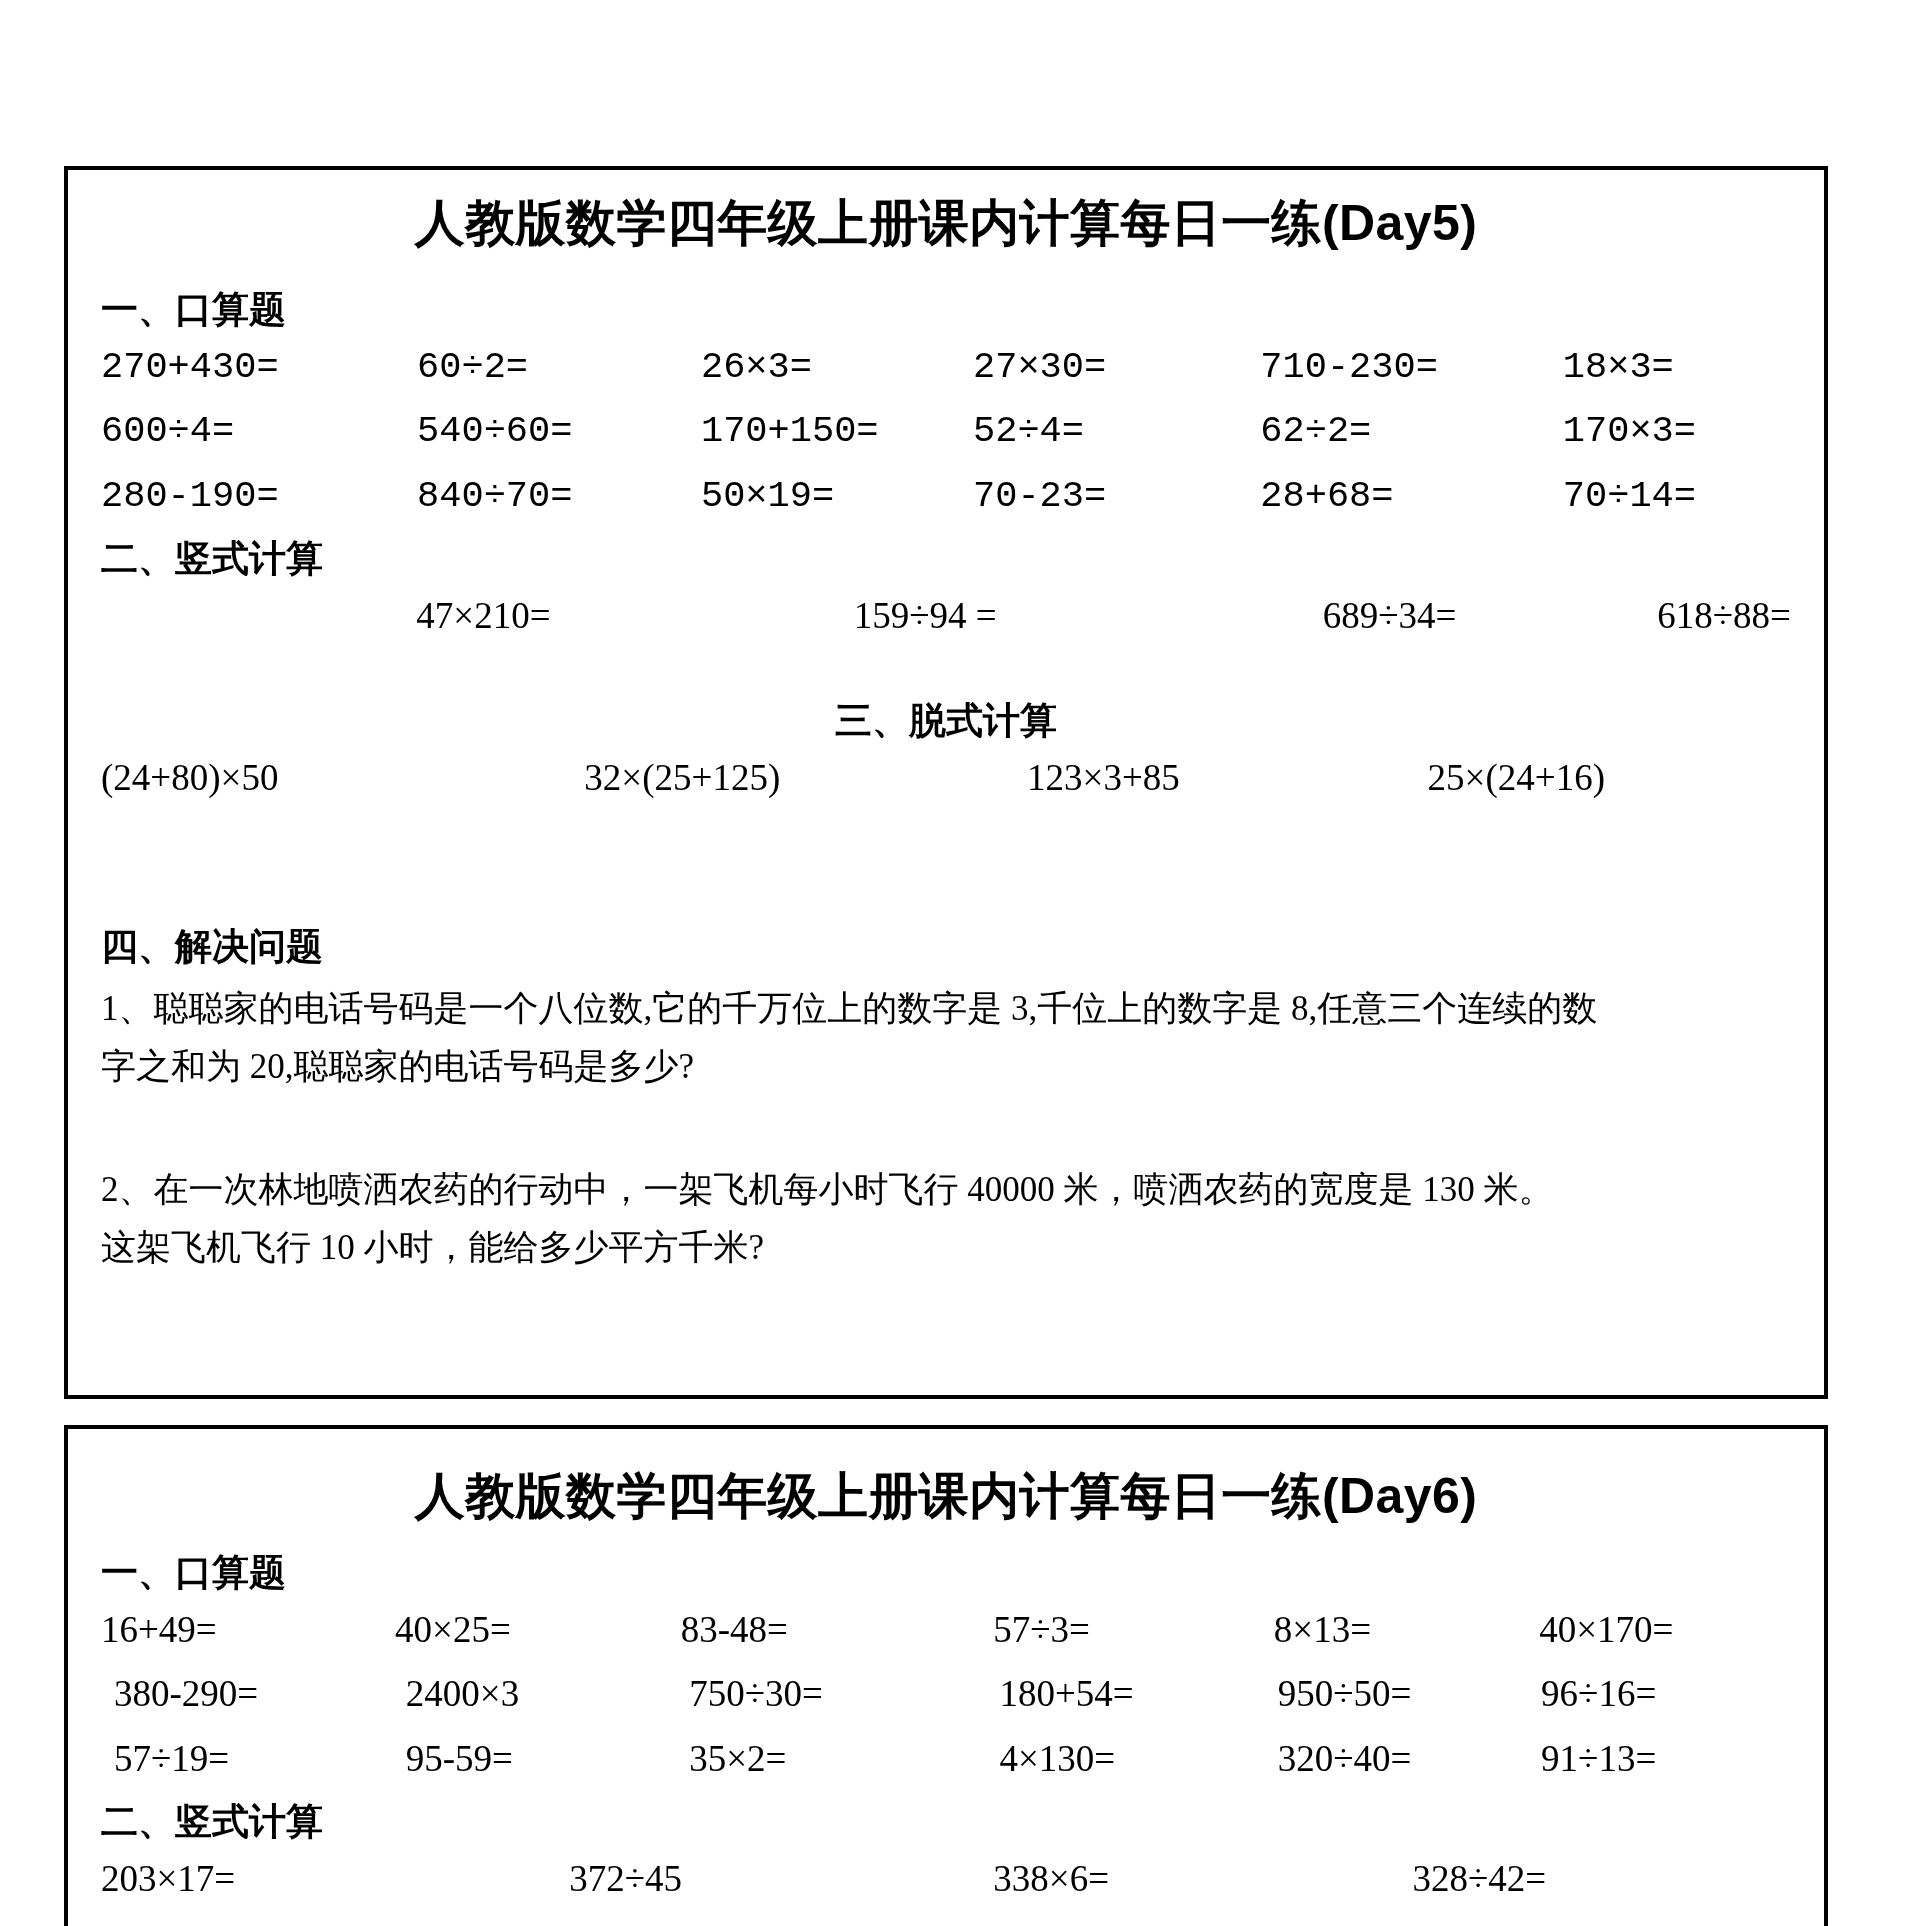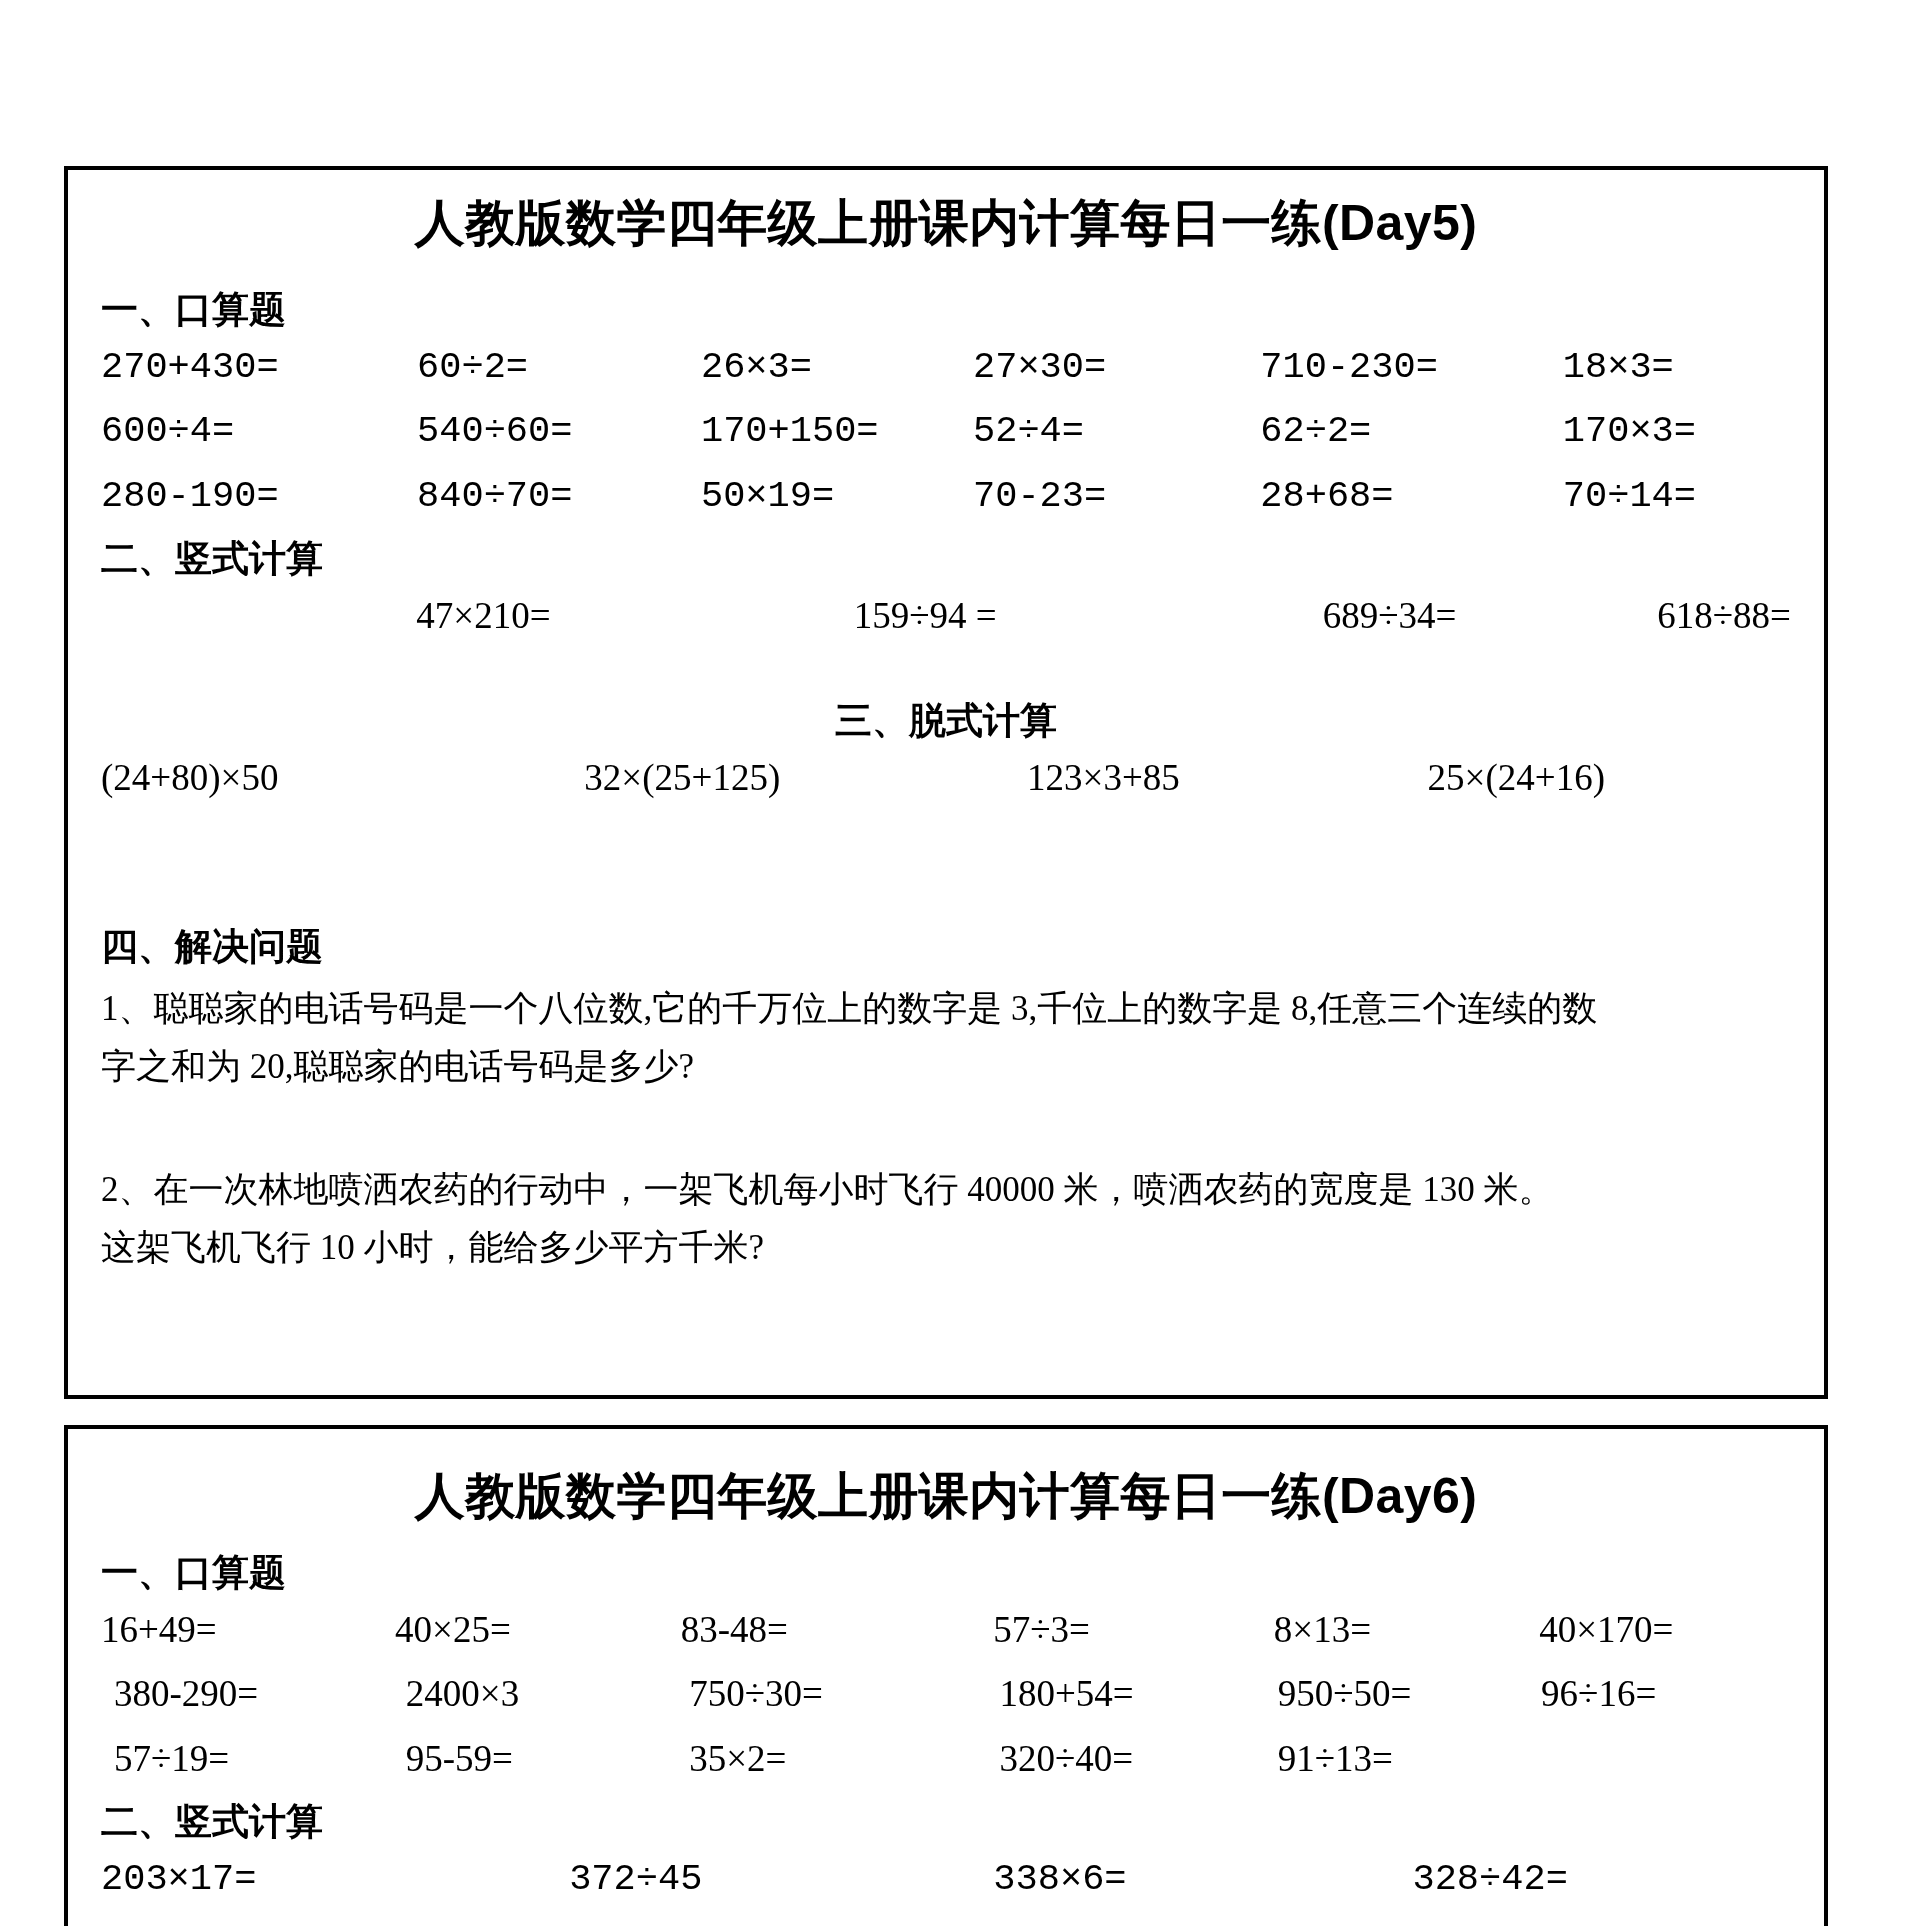--- a/index.html
+++ b/index.html
@@ -43,21 +43,21 @@
   .row {
     display: grid;
     font-size: 37px;
     line-height: 60px;
     white-space: nowrap;
   }
   .g6a { grid-template-columns: 18.7% 16.8% 16.1% 17% 17.9% 13.5%; font-family: Liberation Mono, monospace; }
   .g6b { grid-template-columns: 17.4% 16.9% 18.5% 16.6% 15.7% 14.9%; }
   .g4v5 { grid-template-columns: 26.6% 26.4% 27.2% 19.8%; }
   .g4t5 { grid-template-columns: 28.6% 26.2% 23.7% 21.5%; }
-  .g4v6 { grid-template-columns: 27.7% 25.1% 24.8% 22.4%; font-family: Liberation Mono, monospace; }
+  .g4v6 { grid-template-columns: 27.7% 25.1% 24.8% 22.4%; }
 
   .problem {
     font-size: 35px;
     line-height: 58px;
   }
 
   
   .s1-title { margin-top: 21px; }
   .s1-h1    { margin-top: 31px; }
   .s1-r1    { margin-top: 3.9px; }
@@ -157,20 +157,21 @@
       <span>2400×3</span>
       <span>750÷30=</span>
       <span>180+54=</span>
       <span>950÷50=</span>
       <span>96÷16=</span>
     </div>
     <div class="row g6b s2-r3">
       <span>57÷19=</span>
       <span>95-59=</span>
       <span>35×2=</span>
+      <span>4×130=</span>
       <span>320÷40=</span>
       <span>91÷13=</span>
     </div>
 
     <div class="sec-heading s2-h2">二、竖式计算</div>
     <div class="row g4v6 s2-vrow">
       <span>203×17=</span>
       <span>372÷45</span>
       <span>338×6=</span>
       <span>328÷42=</span>

